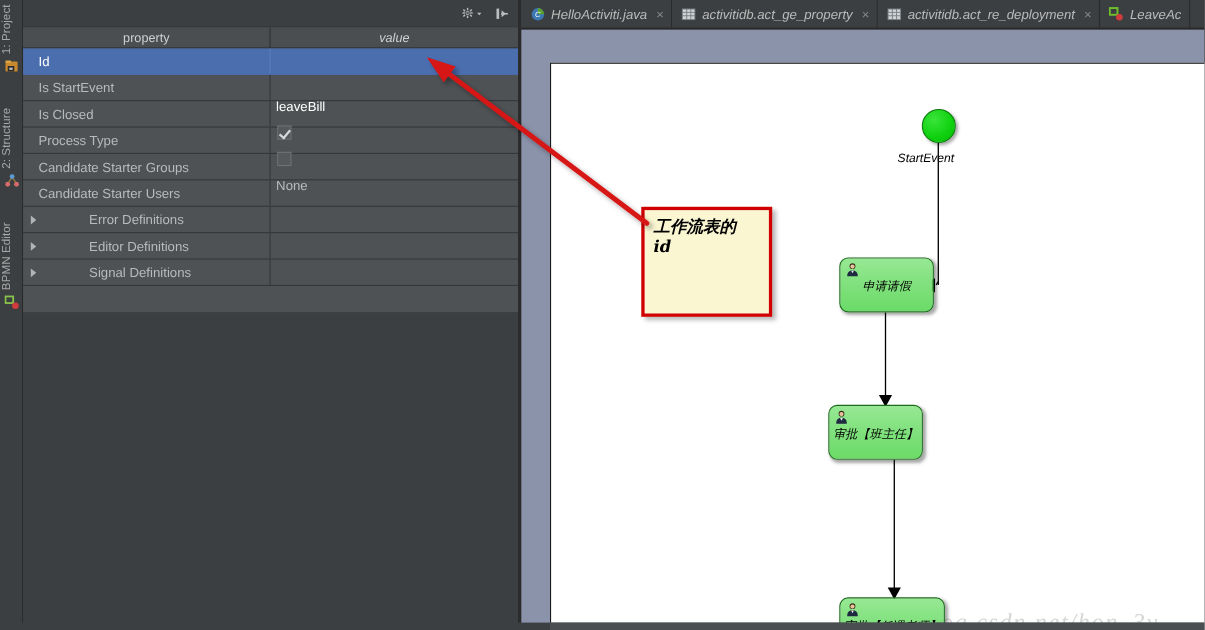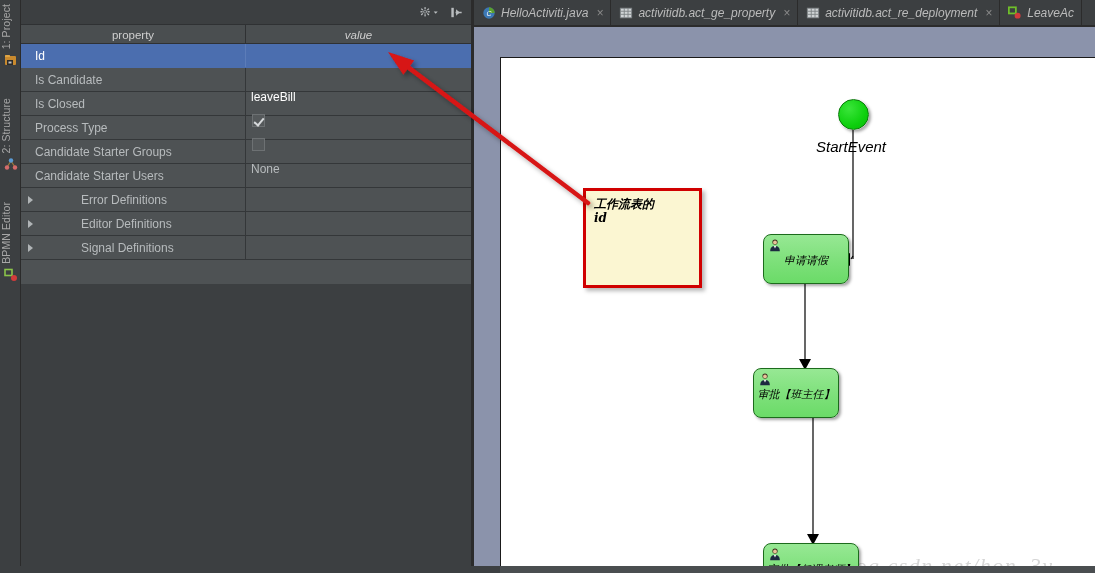--- a/index.html
+++ b/index.html
@@ -188,21 +188,21 @@
   .bpmn-start {
     position: absolute;
     width: 31px; height: 31px;
     border-radius: 50%;
     background: radial-gradient(circle at 35% 30%, #3ae53a 0%, #0ed00e 60%, #06b806 100%);
     border: 1px solid #0a7a0a;
     box-shadow: 2px 2px 3px rgba(0,0,0,0.35);
   }
   .bpmn-start-label {
     position: absolute;
-    font-size: 15px; color: #000;
+    font-size: 11px; color: #000;
     font-family: "Liberation Sans", sans-serif;
     white-space: nowrap;
   }
   .bpmn-task {
     position: absolute;
     border: 1.5px solid #1c6b1c;
     border-radius: 8px;
     background: linear-gradient(180deg, #97e894 0%, #7de07a 55%, #6bdb68 100%);
     box-shadow: 2px 2px 3px rgba(0,0,0,0.35);
   }
@@ -217,21 +217,21 @@
   .user-icon { position: absolute; left: 4px; top: 3px; width: 14px; height: 14px; }
 
   .bpmn-note {
     position: absolute;
     background: #fbf6d2;
     border: 3px solid #d00000;
     box-shadow: 3px 3px 4px rgba(0,0,0,0.28);
     padding: 6px 8px;
   }
   .bpmn-note .ntext {
-    font-size: 12px; color: #000;
+    font-size: 15px; color: #000;
     font-family: "DejaVu Serif", serif;
     font-weight: 700;
     line-height: 1.2;
     white-space: pre-line;
   }
 
   #diagram-svg { position: absolute; left: 0; top: 0; width: 600px; height: 535px; }
 
   .watermark {
     position: absolute;
@@ -326,21 +326,21 @@
           <div class="trow selected">
             <div class="cell c1">
               <span>Id</span>
             </div>
             <div class="cell c2">
               <span>leaveBill</span>
             </div>
           </div>
           <div class="trow">
             <div class="cell c1">
-              <span>Is Candidate</span>
+              <span>Is StartEvent</span>
             </div>
             <div class="cell c2">
               <span class="chk on"></span>
             </div>
           </div>
           <div class="trow">
             <div class="cell c1">
               <span>Is Closed</span>
             </div>
             <div class="cell c2">

